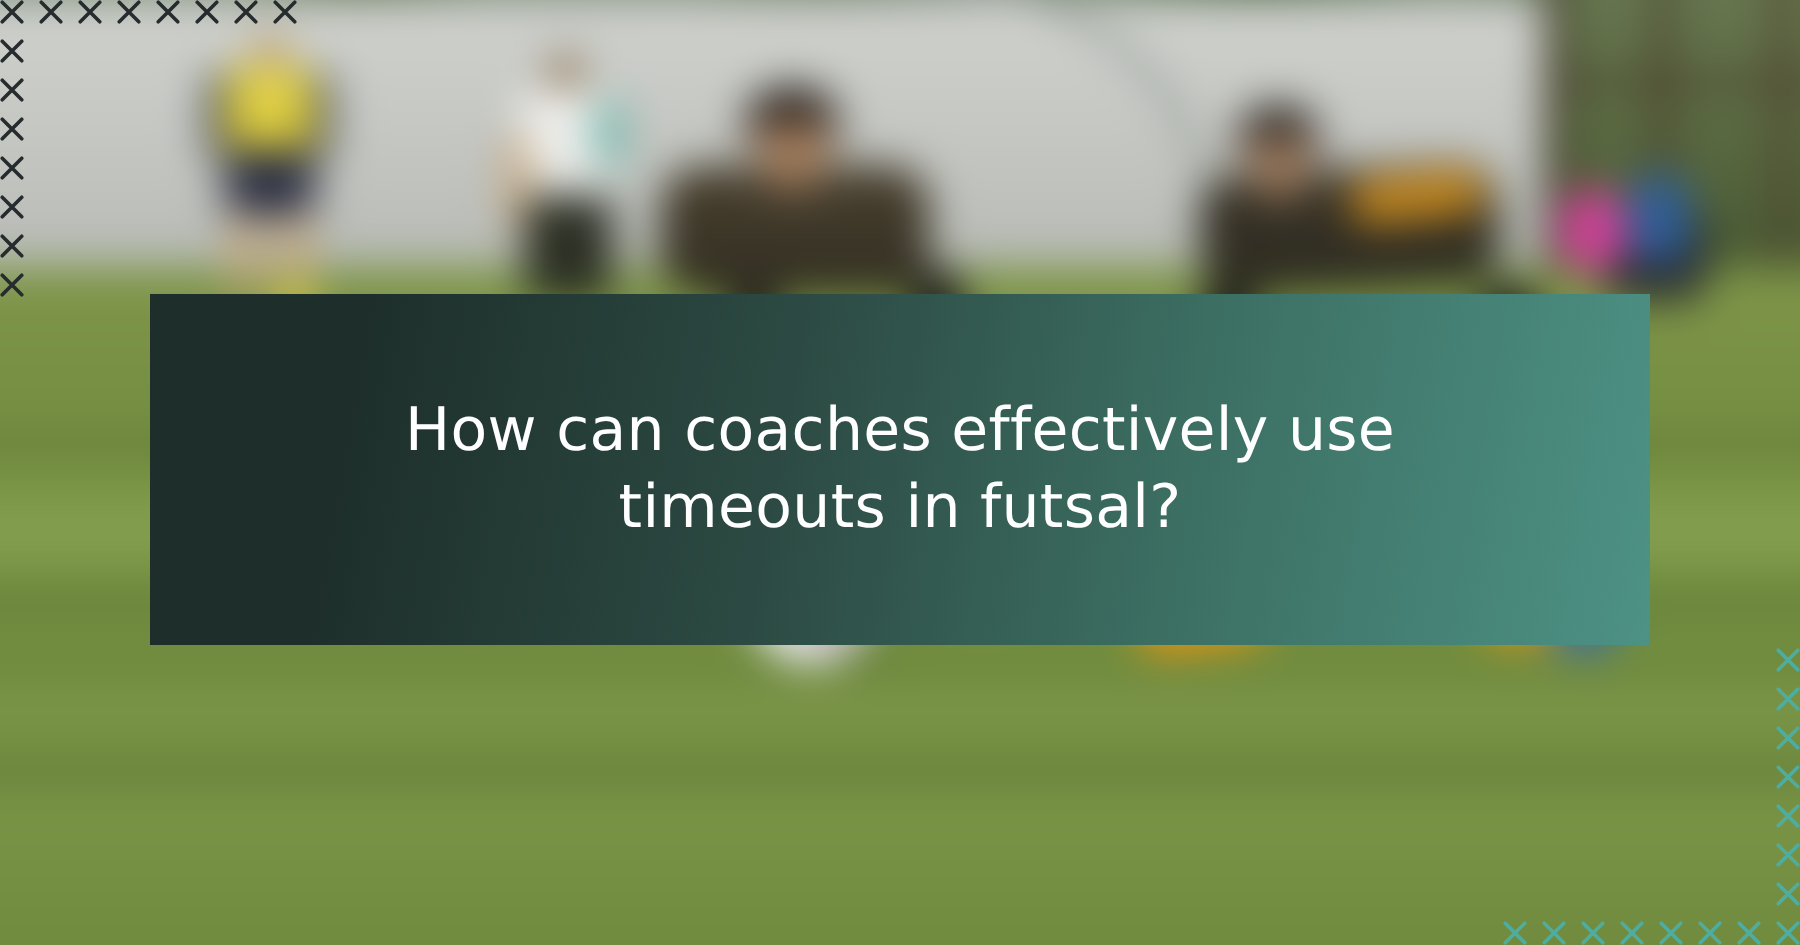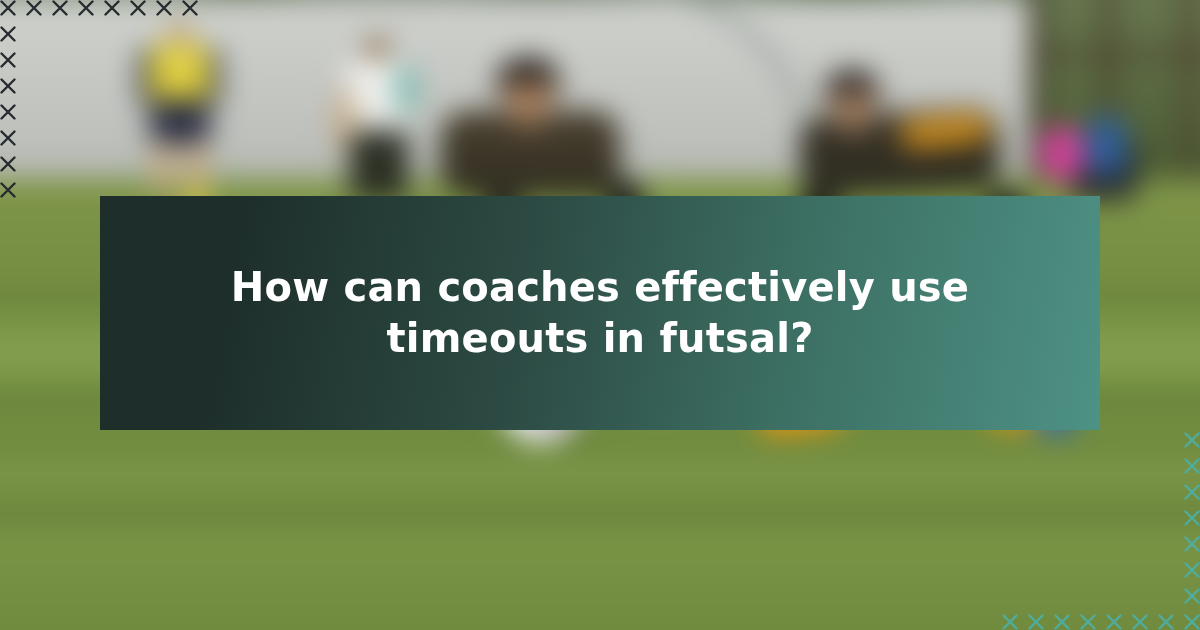--- a/index.html
+++ b/index.html
@@ -175,21 +175,21 @@
     display: flex;
     align-items: center;
     justify-content: center;
     box-sizing: border-box;
     padding: 0 60px;
   }
   .banner-title {
     margin: 0;
     color: #ffffff;
     font-size: 40px;
-    font-weight: 700;
+    font-weight: 400;
     line-height: 1.28;
     text-align: center;
     letter-spacing: 0.2px;
     max-width: 790px;
   }
 
   
   .deco { position: absolute; }
   .deco svg { display: block; }
   .deco-tl { left: 0; top: 0; }

